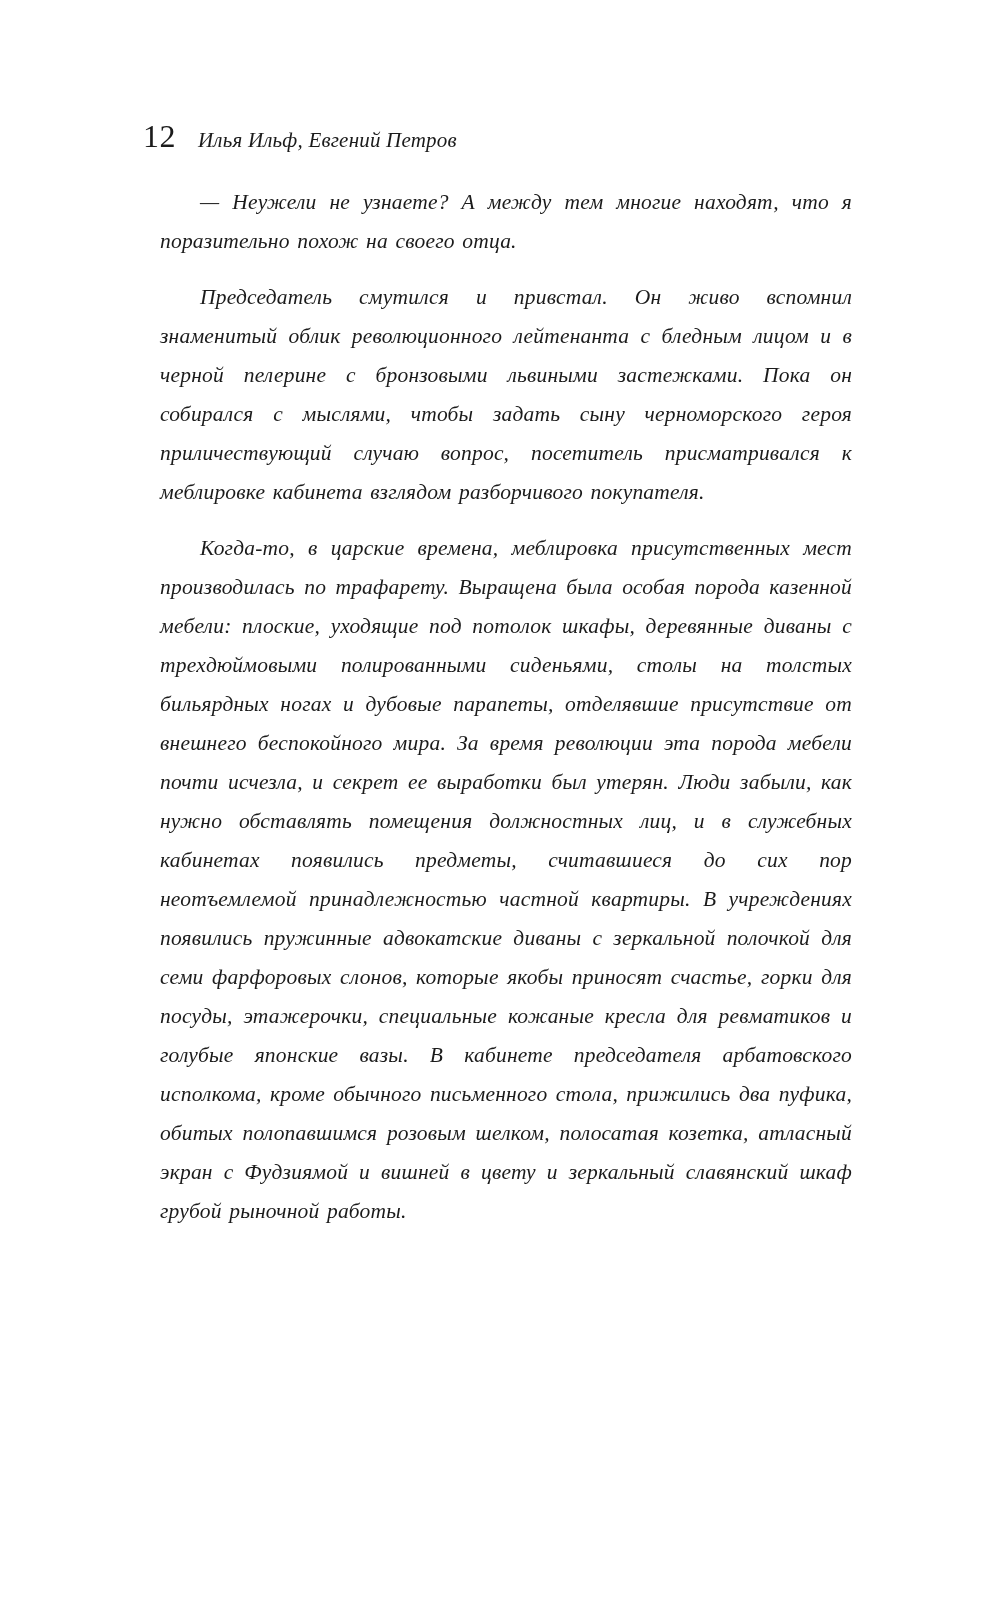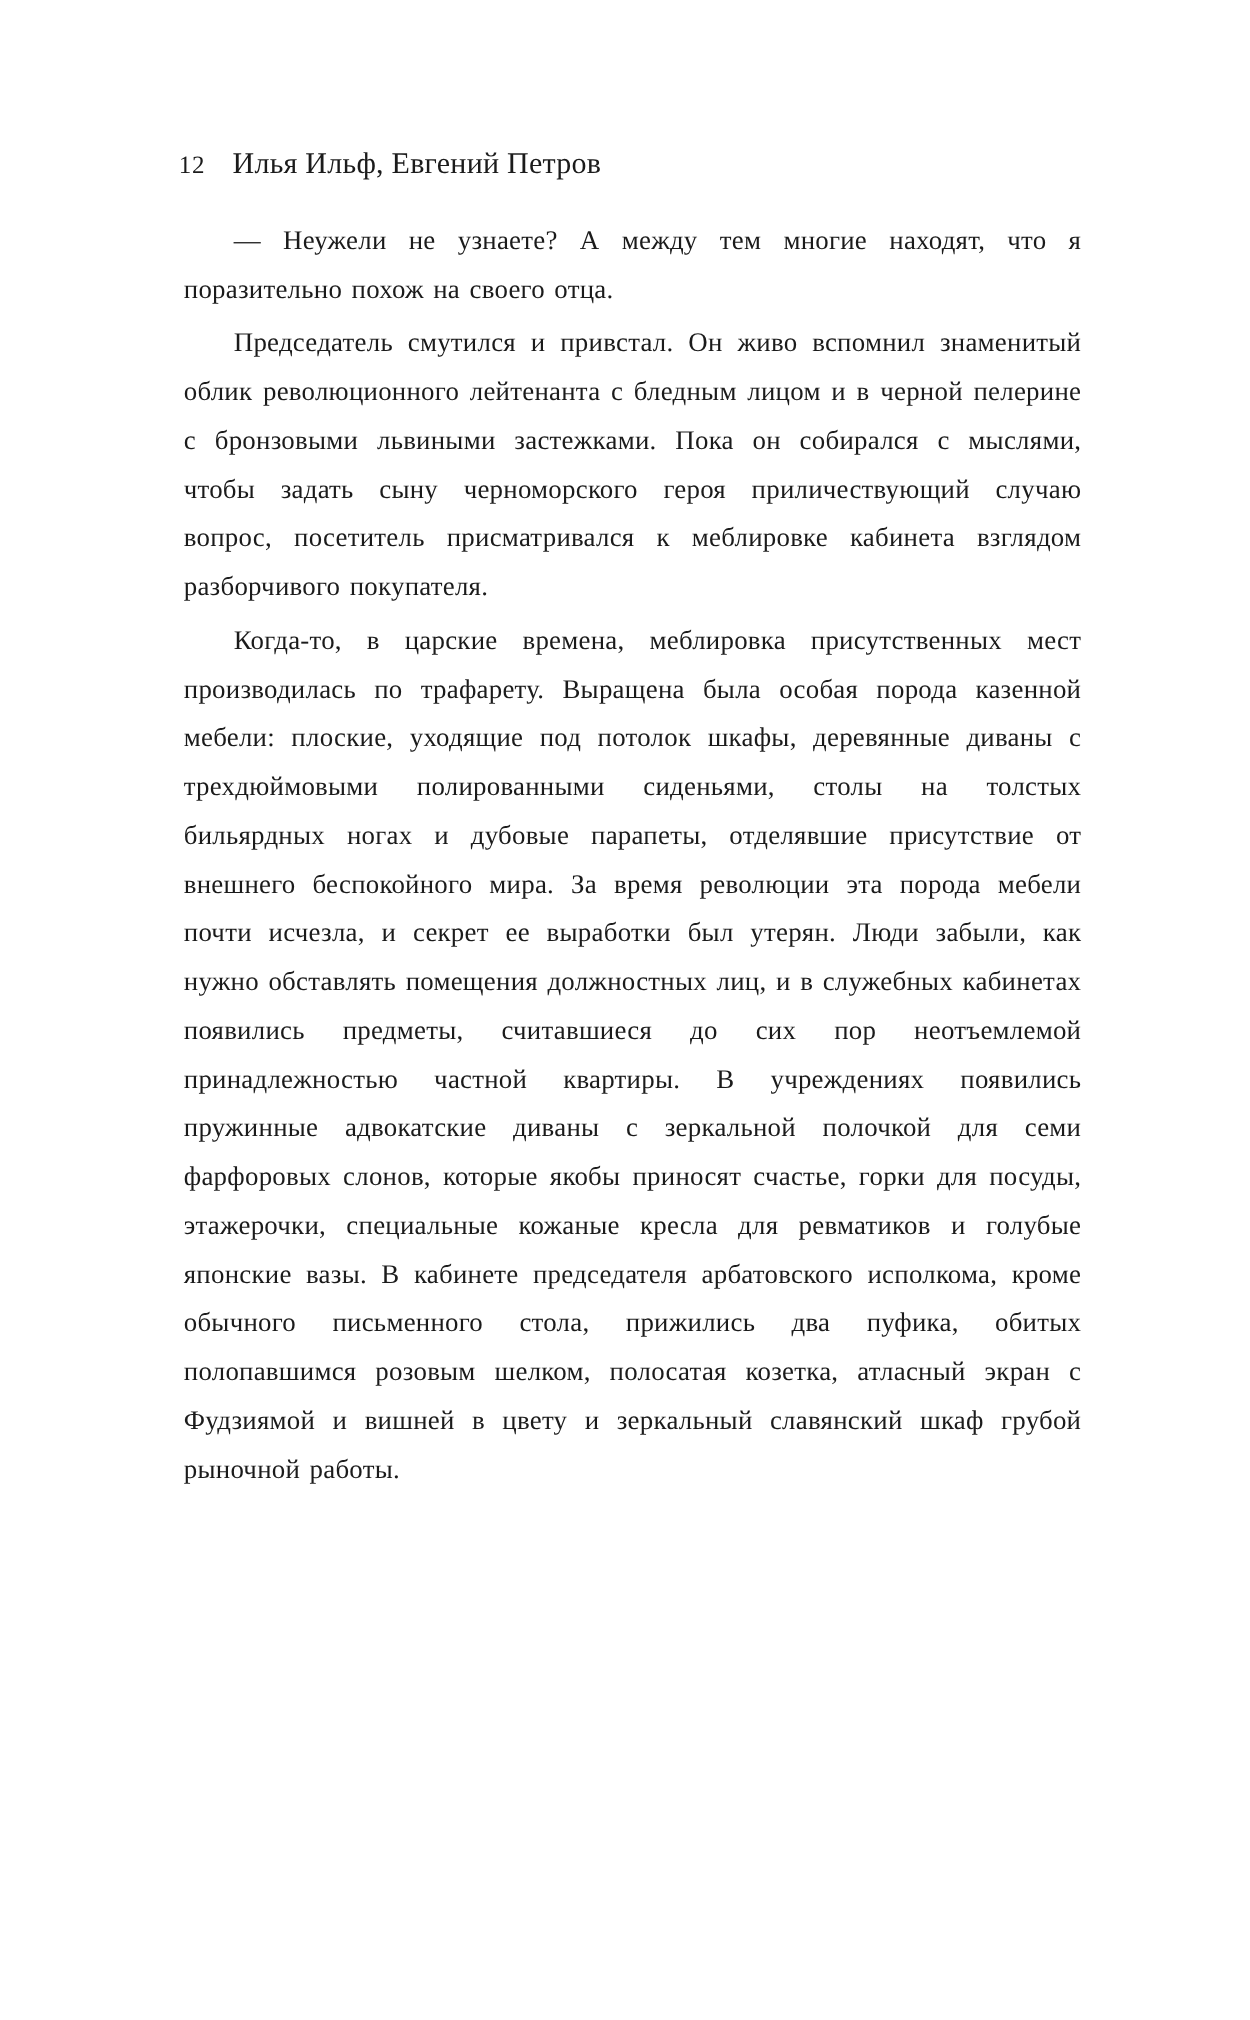--- a/index.html
+++ b/index.html
@@ -22,40 +22,42 @@
     top: 118px;
     width: 726px;
   }
   .running-head {
     display: flex;
     align-items: baseline;
     gap: 22px;
     margin-bottom: 28px;
   }
   .page-number {
-    font-size: 20px;
+    font-size: 32px;
     font-weight: 400;
     color: #1b1b1b;
     letter-spacing: 0.5px;
   }
   .authors {
-    font-size: 24px;
+    font-style: italic;
+    font-size: 21px;
     color: #1b1b1b;
     letter-spacing: 0.2px;
   }
   .text-block {
     font-size: 21.5px;
     line-height: 39px;
     text-align: justify;
     letter-spacing: 0.2px;
     word-spacing: 2px;
   }
   .text-block p {
-    margin: 4px;
+    margin: 17px;
     text-indent: 40px;
+    font-style: italic;
   }
 </style>
 </head>
 <body>
 
 <div class="page">
   <div class="content">
     <div class="running-head">
       <span class="page-number">12</span>
       <span class="authors">Илья Ильф, Евгений Петров</span>

